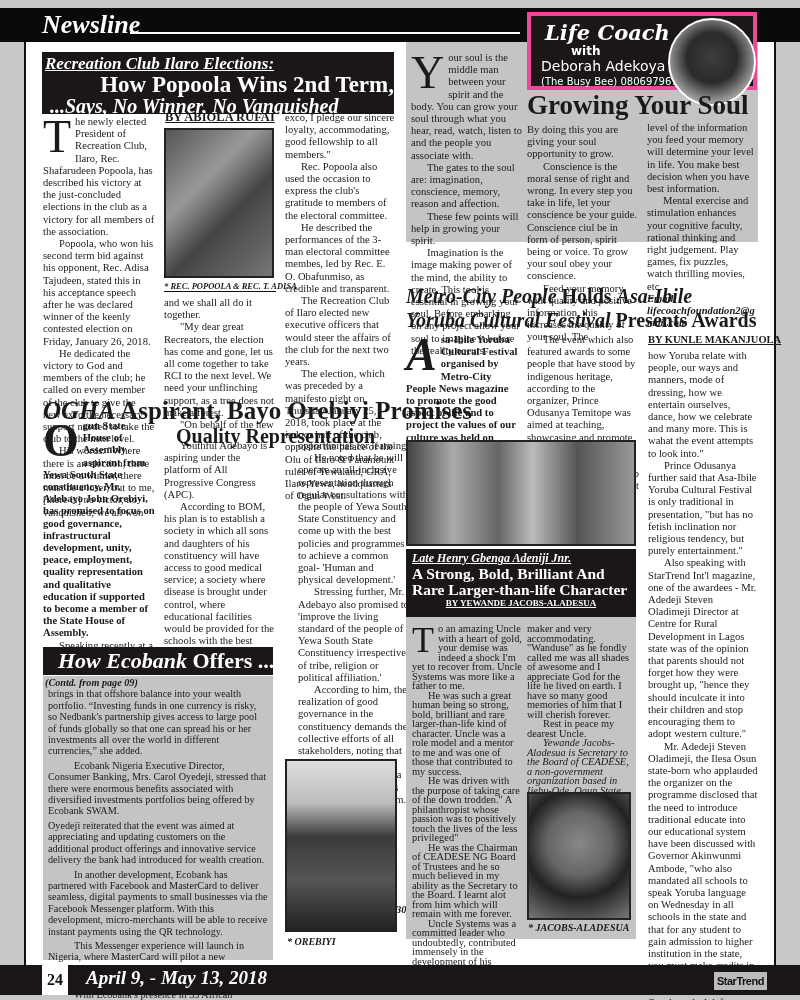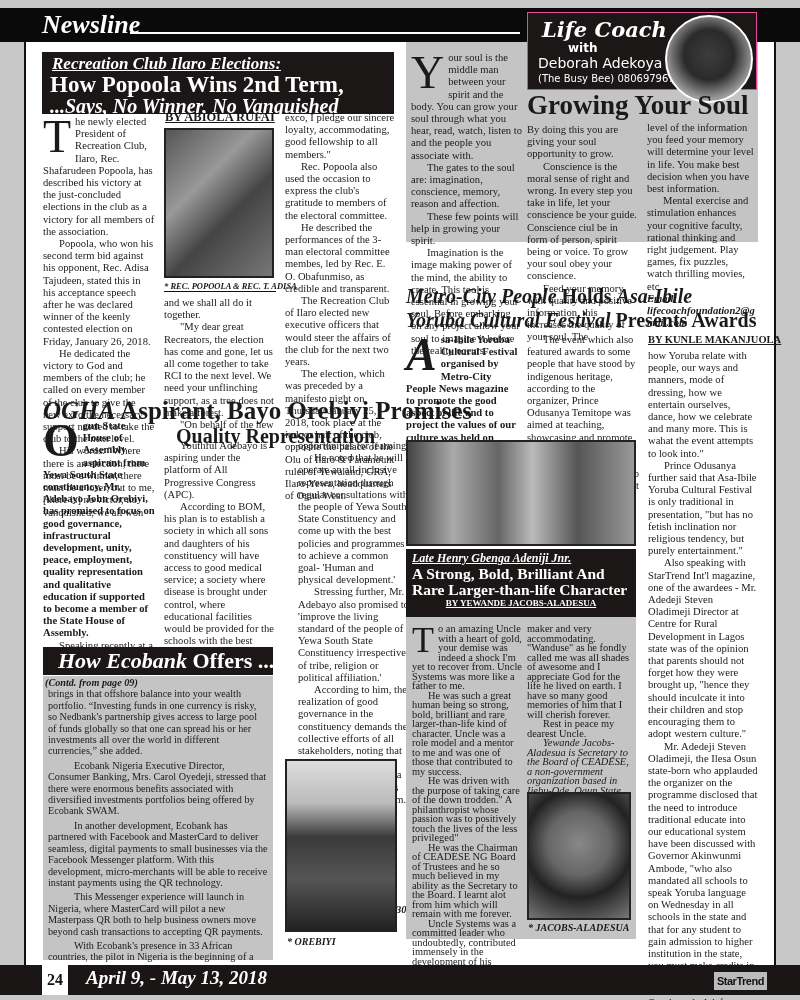--- a/index.html
+++ b/index.html
@@ -31,22 +31,22 @@
 </style>
 </head>
 <body>
 
 <div class="abs topband"></div>
 <div class="abs section-title">Newsline</div>
 <div class="abs section-rule"></div>
 <div class="abs page"></div>
 
 <div class="abs hdbox" style="left:42px;top:52px;width:352px;height:62px;padding-top:2px;">
-  <div class="kicker" style="font-size:17px;text-align:left;padding-left:10px;">Recreation Club Ilaro Elections:</div>
-  <div style="font-weight:bold;font-size:23px;line-height:22px;text-align:left;padding-left:8px;">How Popoola Wins 2nd Term,</div>
+  <div class="kicker" style="font-size:17px;text-align:left;padding-left:3px;">Recreation Club Ilaro Elections:</div>
+  <div style="font-weight:bold;font-size:23px;line-height:22px;text-align:right;padding-left:8px;">How Popoola Wins 2nd Term,</div>
   <div style="font-style:italic;font-weight:bold;font-size:20px;line-height:20px;text-align:left;padding-left:8px;">...Says, No Winner, No Vanquished</div>
 </div>
 
 <div class="abs col" style="left:43px;top:116px;width:112px;">
   <p><span class="drop">T</span><span>he newly elected President of Recreation Club, Ilaro, Rec. Shafarudeen Popoola, has described his victory at the just-concluded elections in the club as a victory for all members of the association.</span></p>
   <p class="ind">Popoola, who won his second term bid against his opponent, Rec. Adisa Tajudeen, stated this in his acceptance speech after he was declared winner of the keenly contested election on Friday,    January 26, 2018.</p>
   <p class="ind">He dedicated the victory to God and members of the club; he called on every member of the club to give the new exco the necessary support needed to take the club to the next level.</p>
   <p class="ind">His words: "Where there is an election, there must be a winner, there must be a loser, but to me, [there is] no victor, no vanquished; we all won</p>
 </div>
 
@@ -89,28 +89,29 @@
 <div class="abs photo" style="left:285px;top:759px;width:112px;height:173px;background:linear-gradient(180deg,#ddd 0%,#bbb 25%,#3a3a3a 45%,#555 70%,#222 100%);"></div>
 <div class="abs caption" style="left:287px;top:936px;">* OREBIYI</div>
 
 <div class="abs hdbox" style="left:43px;top:647px;width:230px;height:28px;text-align:left;padding-left:15px;font-weight:bold;font-size:22px;line-height:28px;white-space:nowrap;">
   <span class="i">How Ecobank</span><span> Offers ...</span>
 </div>
 <div class="abs graybox col" style="left:43px;top:676px;width:230px;height:284px;padding:1px 5px;font-size:10.2px;line-height:11.4px;">
   <p class="b i" style="margin-left:-3px;">(Contd. from page 09)</p>
   <p style="margin-bottom:3px;">brings in that offshore balance into your wealth portfolio. “Investing funds in one currency is risky, so Nedbank's partnership gives access to large pool of funds globally so that one can spread his or her investments all over the world in different currencies,” she added.</p>
   <p class="ind" style="margin-bottom:3px;text-indent:26px;">Ecobank Nigeria Executive Director, Consumer Banking, Mrs. Carol Oyedeji, stressed that there were enormous benefits associated with diversified investments portfolios being offered by Ecobank SWAM.</p>
+  <p style="margin-bottom:3px;">Oyedeji reiterated that the event was aimed at appreciating and updating customers on the additional product offerings and innovative service delivery the bank had introduced for wealth creation.</p>
   <p class="ind" style="margin-bottom:3px;text-indent:26px;">In another development, Ecobank has partnered with Facebook and MasterCard to deliver seamless, digital payments to small businesses via the Facebook Messenger platform. With this development, micro-merchants will be able to receive instant payments using the QR technology.</p>
   <p class="ind" style="margin-bottom:3px;text-indent:26px;">This Messenger experience will launch in Nigeria, where MasterCard will pilot a new Masterpass QR both to help business owners move beyond cash transactions to accepting QR payments.</p>
   <p class="ind" style="text-indent:26px;">With Ecobank's presence in 33 African countries, the pilot in Nigeria is the beginning of a larger plan to</p>
 
 </div>
 
 <div class="abs graybox" style="left:406px;top:42px;width:352px;height:200px;"></div>
-<div class="abs hdbox" style="left:527px;top:12px;width:230px;height:78px;border:1px solid #ec4899;text-align:left;">
+<div class="abs hdbox" style="left:527px;top:12px;width:230px;height:78px;border:4px solid #ec4899;text-align:left;">
   <div style="position:absolute;left:14px;top:4px;font-family:'DejaVu Serif',serif;font-style:italic;font-weight:bold;font-size:21px;">Life Coach</div>
   <div style="position:absolute;left:40px;top:28px;font-family:'DejaVu Sans',sans-serif;font-weight:bold;font-size:12px;">with</div>
   <div style="position:absolute;left:10px;top:42px;font-family:'DejaVu Sans',sans-serif;font-size:14px;">Deborah Adekoya</div>
   <div style="position:absolute;left:10px;top:60px;font-family:'DejaVu Sans',sans-serif;font-size:10px;">(The Busy Bee) 08069796786</div>
   <div style="position:absolute;left:137px;top:2px;width:88px;height:88px;border-radius:50%;border:2px solid #fff;background:radial-gradient(circle at 50% 45%,#3d3d3d 0%,#2a2a2a 40%,#999 70%,#ccc 100%);"></div>
 </div>
 <div class="abs" style="left:527px;top:90px;font-weight:bold;font-size:27px;white-space:nowrap;">Growing Your Soul</div>
 <div class="abs col" style="left:411px;top:52px;width:112px;">
   <p><span class="drop">Y</span><span>our soul is the middle man between your spirit and the body. You can grow your soul through what you hear, read, watch, listen to and the people you associate with.</span></p>
   <p class="ind">The gates to the soul are: imagination, conscience, memory, reason and affection.</p>

